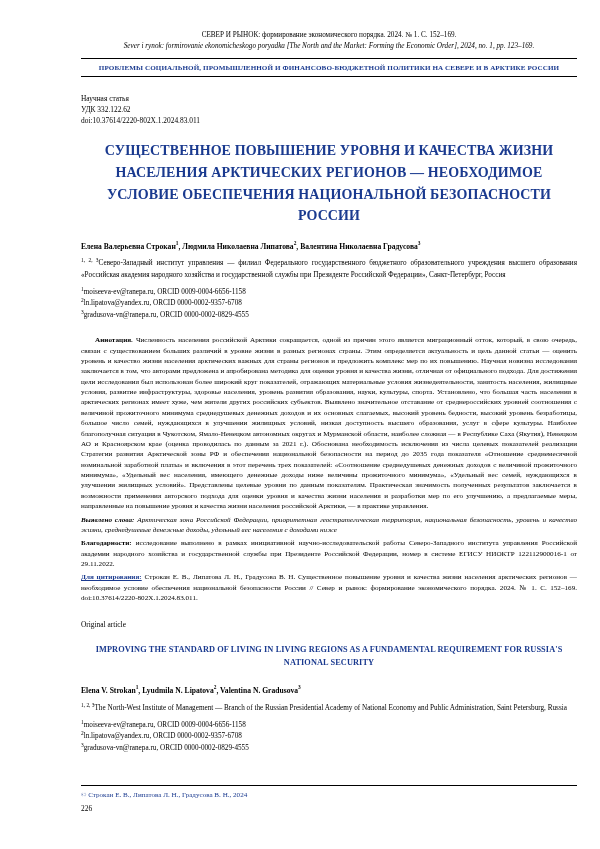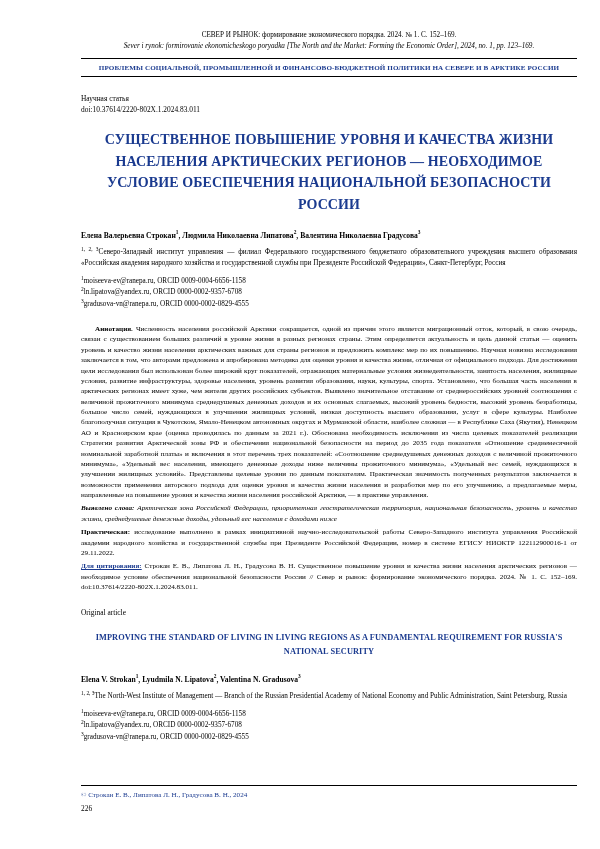--- a/index.html
+++ b/index.html
@@ -151,39 +151,40 @@
     </div>
 
     <div class="rule"></div>
 
     <div class="section-banner">ПРОБЛЕМЫ СОЦИАЛЬНОЙ, ПРОМЫШЛЕННОЙ И ФИНАНСОВО-БЮДЖЕТНОЙ ПОЛИТИКИ НА СЕВЕРЕ И В АРКТИКЕ РОССИИ</div>
 
     <div class="rule2"></div>
 
     <div class="meta">
       <div>Научная статья</div>
+      <div>УДК 332.122.62</div>
       <div>doi:10.37614/2220-802X.1.2024.83.011</div>
     </div>
 
     <div class="title">СУЩЕСТВЕННОЕ ПОВЫШЕНИЕ УРОВНЯ И КАЧЕСТВА ЖИЗНИ НАСЕЛЕНИЯ АРКТИЧЕСКИХ РЕГИОНОВ — НЕОБХОДИМОЕ УСЛОВИЕ ОБЕСПЕЧЕНИЯ НАЦИОНАЛЬНОЙ БЕЗОПАСНОСТИ РОССИИ</div>
 
     <div class="authors">Елена Валерьевна Строкан<sup>1</sup>, Людмила Николаевна Липатова<sup>2</sup>, Валентина Николаевна Градусова<sup>3</sup></div>
 
     <div class="affil"><sup>1, 2, 3</sup>Северо-Западный институт управления — филиал Федерального государственного бюджетного образовательного учреждения высшего образования «Российская академия народного хозяйства и государственной службы при Президенте Российской Федерации», Санкт-Петербург, Россия</div>
 
     <div class="emails">
       <div><sup>1</sup>moiseeva-ev@ranepa.ru, ORCID 0009-0004-6656-1158</div>
       <div><sup>2</sup>ln.lipatova@yandex.ru, ORCID 0000-0002-9357-6708</div>
       <div><sup>3</sup>gradusova-vn@ranepa.ru, ORCID 0000-0002-0829-4555</div>
     </div>
 
     <div class="abstract">
       <p><span class="lbl-bold">Аннотация.</span> <span>Численность населения российской Арктики сокращается, одной из причин этого является миграционный отток, который, в свою очередь, связан с существованием больших различий в уровне жизни в разных регионах страны. Этим определяется актуальность и цель данной статьи — оценить уровень и качество жизни населения арктических важных для страны регионов и предложить комплекс мер по их повышению. Научная новизна исследования заключается в том, что авторами предложена и апробирована методика для оценки уровня и качества жизни, отличная от официального подхода. Для достижения цели исследования был использован более широкий круг показателей, отражающих материальные условия жизнедеятельности, занятость населения, жилищные условия, развитие инфраструктуры, здоровье населения, уровень развития образования, науки, культуры, спорта. Установлено, что большая часть населения в арктических регионах имеет хуже, чем жители других российских субъектов. Выявлено значительное отставание от среднероссийских уровней соотношения с величиной прожиточного минимума среднедушевых денежных доходов и их основных слагаемых, высокий уровень бедности, высокий уровень безработицы, большое число семей, нуждающихся в улучшении жилищных условий, низкая доступность высшего образования, услуг в сфере культуры. Наиболее благополучная ситуация в Чукотском, Ямало-Ненецком автономных округах и Мурманской области, наиболее сложная — в Республике Саха (Якутия), Ненецком АО и Красноярском крае (оценка проводилась по данным за 2021 г.). Обоснована необходимость исключения из числа целевых показателей реализации Стратегии развития Арктической зоны РФ и обеспечения национальной безопасности на период до 2035 года показателя «Отношение среднемесячной номинальной заработной платы» и включения в этот перечень трех показателей: «Соотношение среднедушевых денежных доходов с величиной прожиточного минимума», «Удельный вес населения, имеющего денежные доходы ниже величины прожиточного минимума», «Удельный вес семей, нуждающихся в улучшении жилищных условий». Представлены целевые уровни по данным показателям. Практическая значимость полученных результатов заключается в возможности применения авторского подхода для оценки уровня и качества жизни населения и разработки мер по его улучшению, а предлагаемые меры, направленные на повышение уровня и качества жизни населения российской Арктики, — в практике управления.</span></p>
       <p class="noind"><span class="lbl-bold-ital">Выявлено слова:</span> <span class="lbl-ital">Арктическая зона Российской Федерации, приоритетная геостратегическая территория, национальная безопасность, уровень и качество жизни, среднедушевые денежные доходы, удельный вес населения с доходами ниже</span></p>
-      <p class="noind"><span class="lbl-bold">Практическая:</span> <span>исследование выполнено в рамках инициативной научно-исследовательской работы Северо-Западного института управления Российской академии народного хозяйства и государственной службы при Президенте Российской Федерации, номер в системе ЕГИСУ НИОКТР 122112900016-1 от 29.11.2022.</span></p>
+      <p class="noind"><span class="lbl-bold">Благодарности:</span> <span>исследование выполнено в рамках инициативной научно-исследовательской работы Северо-Западного института управления Российской академии народного хозяйства и государственной службы при Президенте Российской Федерации, номер в системе ЕГИСУ НИОКТР 122112900016-1 от 29.11.2022.</span></p>
       <p class="noind"><span class="cite-head">Для цитирования:</span> <span>Строкан Е. В., Липатова Л. Н., Градусова В. Н. Существенное повышение уровня и качества жизни населения арктических регионов — необходимое условие обеспечения национальной безопасности России // Север и рынок: формирование экономического порядка. 2024. № 1. С. 152–169. doi:10.37614/2220-802X.1.2024.83.011.</span></p>
     </div>
 
     <div class="orig-article">Original article</div>
 
     <div class="title-en">IMPROVING THE STANDARD OF LIVING IN LIVING REGIONS AS A FUNDAMENTAL REQUIREMENT FOR RUSSIA'S NATIONAL SECURITY</div>
 
     <div class="authors">Elena V. Strokan<sup>1</sup>, Lyudmila N. Lipatova<sup>2</sup>, Valentina N. Gradusova<sup>3</sup></div>
 
     <div class="affil"><sup>1, 2, 3</sup>The North-West Institute of Management — Branch of the Russian Presidential Academy of National Economy and Public Administration, Saint Petersburg, Russia</div>

